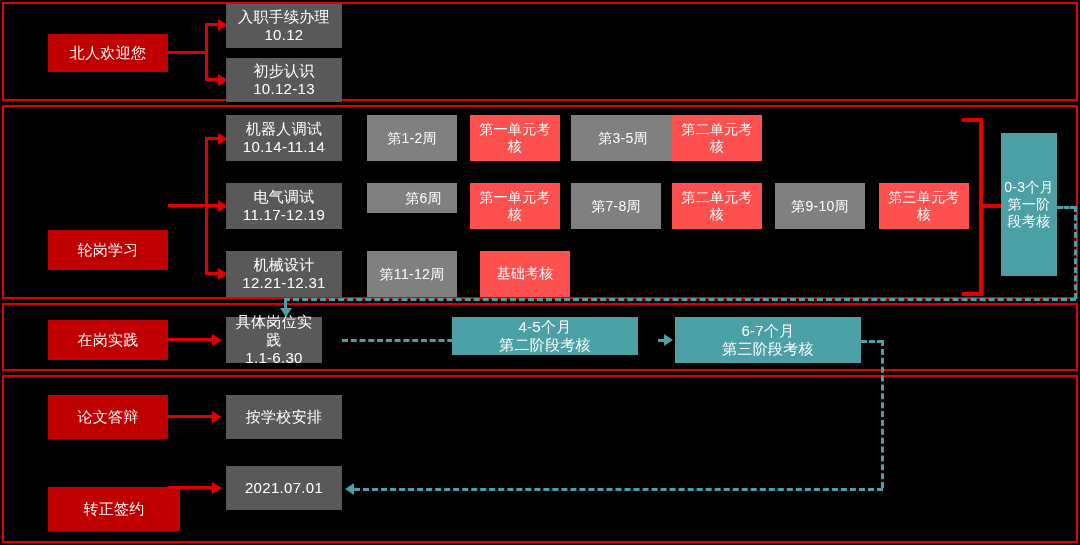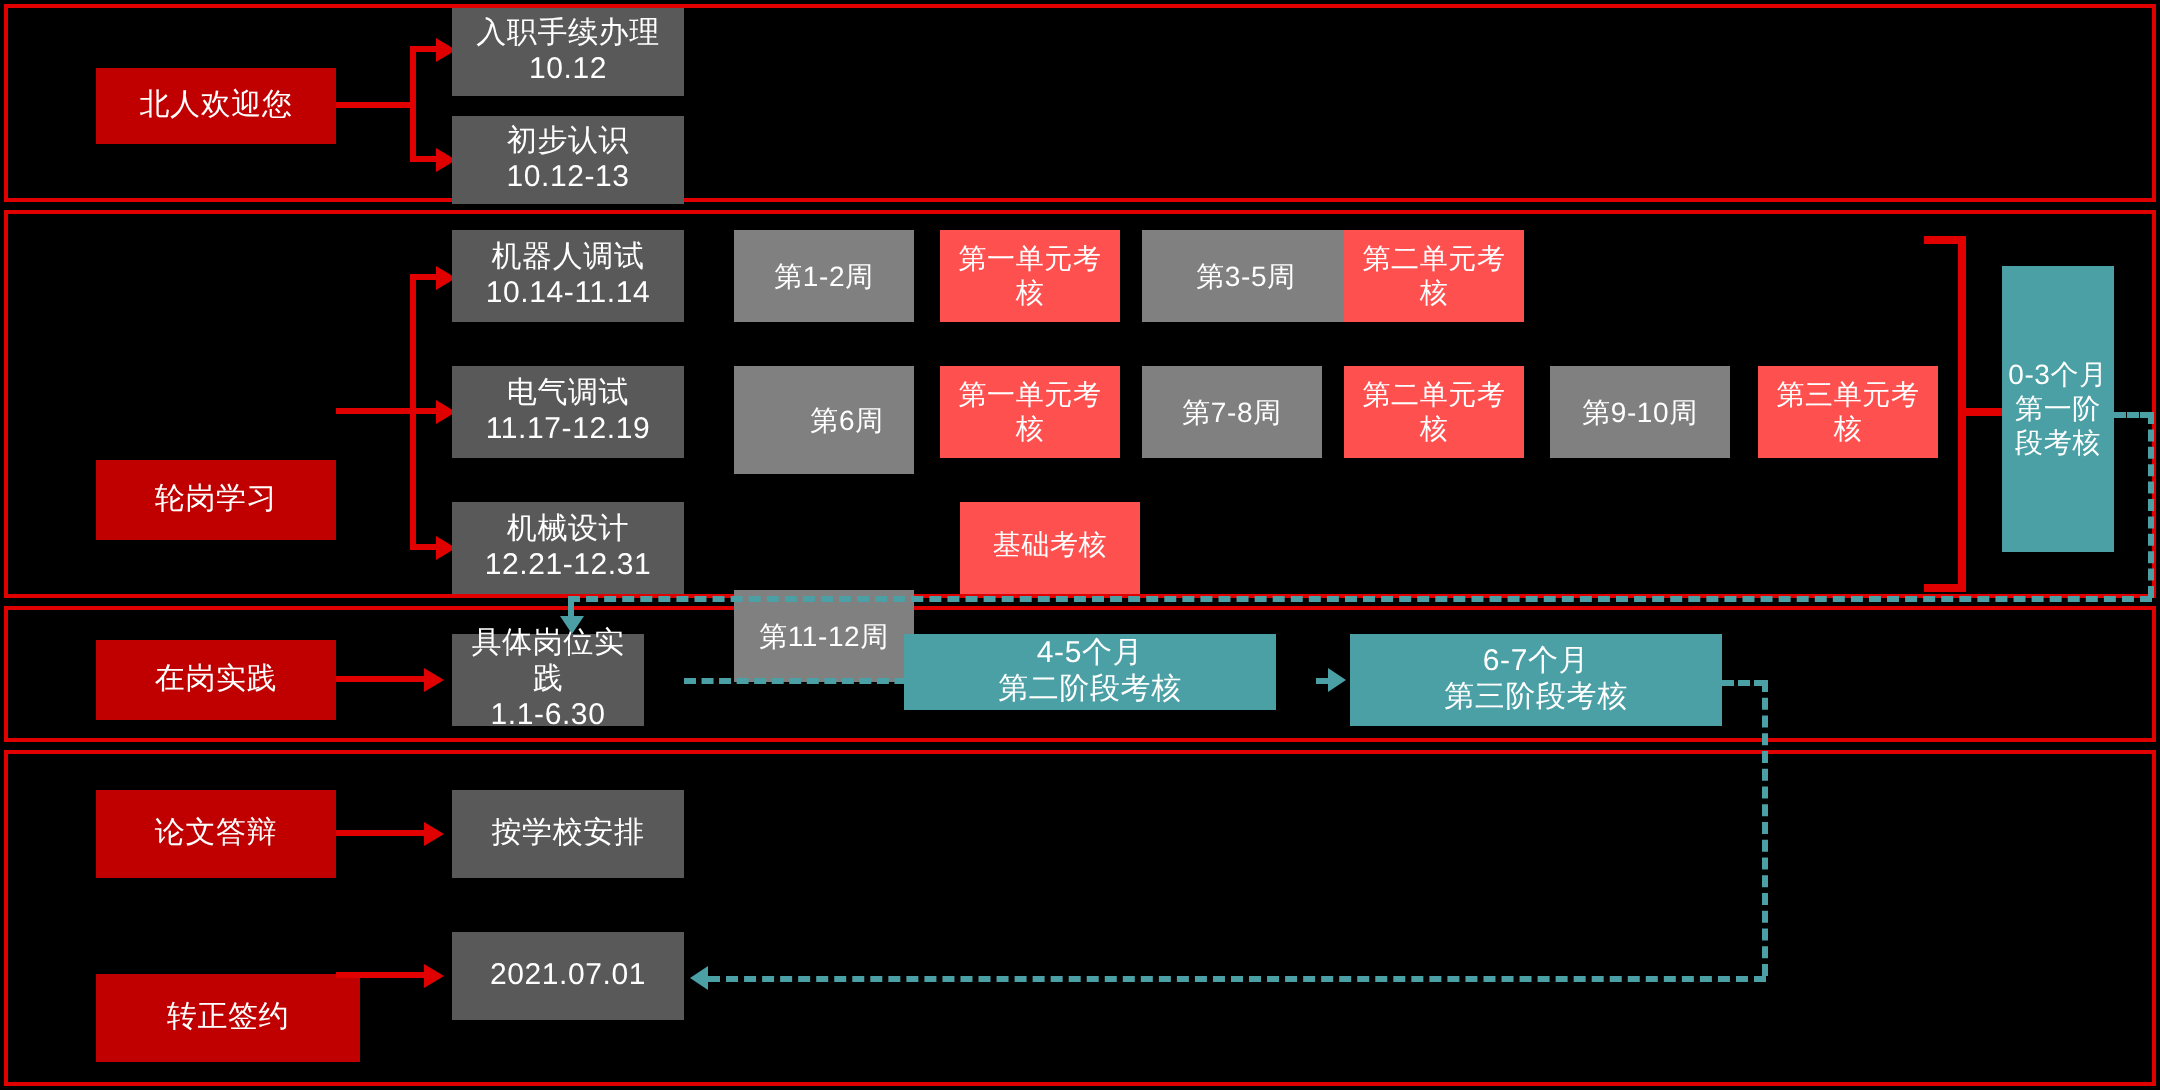--- a/index.html
+++ b/index.html
@@ -147,21 +147,21 @@
     <span>第3-5周</span>
   </div>
   <div class="node n-salmon n-small" style="left:672px; top:115px; width:90px; height:46px;">
     <span>第二单元考核</span>
   </div>
 
   <div class="node n-gray-d" style="left:226px; top:183px; width:116px; height:46px;align-items:center;">
     <span>电气调试</span>
     <span>11.17-12.19</span>
   </div>
-  <div class="node n-gray-l n-small" style="left:367px; top:183px; width:90px; height:54px;padding-left:26px;">
+  <div class="node n-gray-l n-small" style="left:367px; top:183px; width:90px; height:30px;padding-left:26px;">
     <span>第6周</span>
   </div>
   <div class="node n-salmon n-small" style="left:470px; top:183px; width:90px; height:46px;">
     <span>第一单元考核</span>
   </div>
   <div class="node n-gray-l n-small" style="left:571px; top:183px; width:90px; height:46px;">
     <span>第7-8周</span>
   </div>
   <div class="node n-salmon n-small" style="left:672px; top:183px; width:90px; height:46px;">
     <span>第二单元考核</span>
@@ -170,21 +170,21 @@
     <span>第9-10周</span>
   </div>
   <div class="node n-salmon n-small" style="left:879px; top:183px; width:90px; height:46px;">
     <span>第三单元考核</span>
   </div>
 
   <div class="node n-gray-d" style="left:226px; top:251px; width:116px; height:46px;">
     <span>机械设计</span>
     <span>12.21-12.31</span>
   </div>
-  <div class="node n-gray-l n-small" style="left:367px; top:251px; width:90px; height:46px;margin-top:44px;">
+  <div class="node n-gray-l n-small" style="left:367px; top:251px; width:90px; height:46px;">
     <span>第11-12周</span>
   </div>
   <div class="node n-salmon n-small" style="left:480px; top:251px; width:90px; height:46px;font-family:Liberation Mono, monospace;">
     <span>基础考核</span>
   </div>
 
   <div class="ln ln-v-redT" style="left:979px; top:118px; height:178px;"></div>
   <div class="ln ln-h-redT" style="left:962px; top:118px; width:21px;"></div>
   <div class="ln ln-h-redT" style="left:962px; top:292px; width:21px;"></div>
   <div class="ln ln-h-redT" style="left:979px; top:204px; width:24px;"></div>

